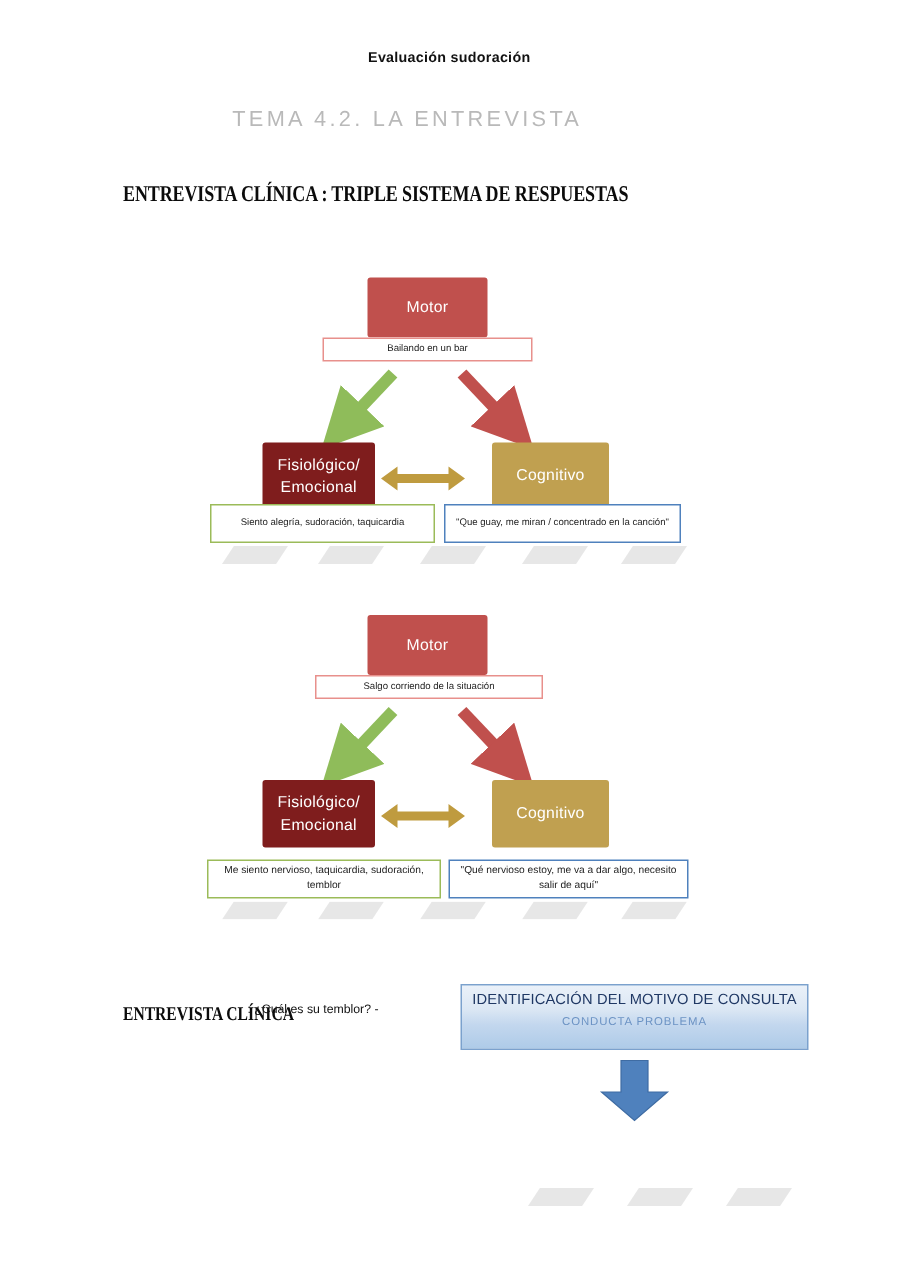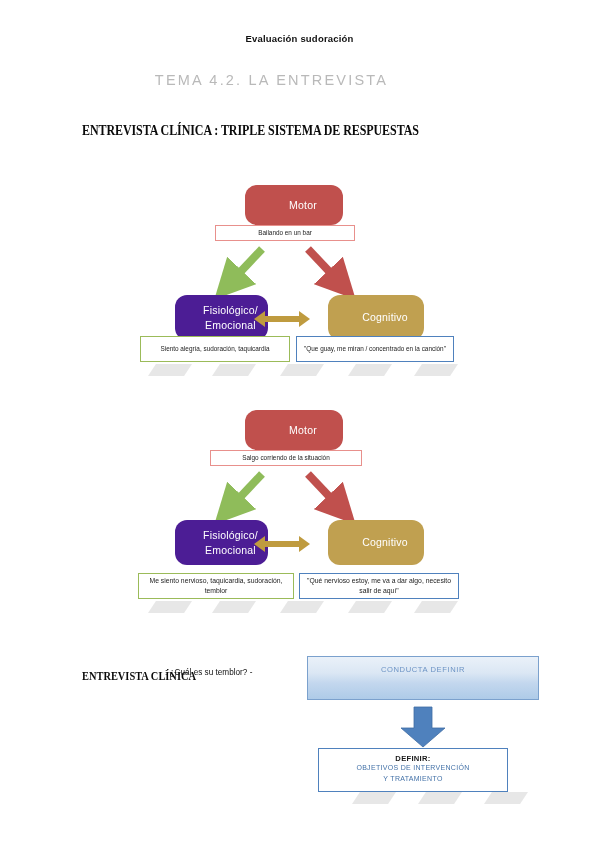--- a/index.html
+++ b/index.html
@@ -68,40 +68,39 @@
   .diagram {
     position: absolute;
     left: 0;
     width: 599px;
   }
   .diagram.d1 { top: 180px; height: 200px; }
   .diagram.d2 { top: 405px; height: 210px; }
 
   .node {
     position: absolute;
-    border-radius: 12px;
+    border-radius: 2px;
     color: #ffffff;
     display: flex;
     align-items: center;
     justify-content: center;
     text-align: right;
     font-size: 10.5px;
     line-height: 1.35;
     letter-spacing: 0.2px;
-    padding-left: 18px;
   }
   .node.motor {
     background: #c0504d;
     width: 80px;
     height: 40px;
     left: 245px;
     top: 5px;
   }
   .node.fisio {
-    background: #4c1d95;
+    background: #7f1d1d;
     width: 75px;
     height: 45px;
     left: 175px;
     top: 115px;
     flex-direction: column;
   }
   .node.cogni {
     background: #c0a050;
     width: 78px;
     height: 45px;
@@ -337,30 +336,26 @@
     <div class="watermark" style="left:212px; top:196px; width:44px; clip-path: polygon(18% 0, 100% 0, 82% 100%, 0 100%);"></div>
     <div class="watermark" style="left:280px; top:196px; width:44px; clip-path: polygon(18% 0, 100% 0, 82% 100%, 0 100%);"></div>
     <div class="watermark" style="left:348px; top:196px; width:44px; clip-path: polygon(18% 0, 100% 0, 82% 100%, 0 100%);"></div>
     <div class="watermark" style="left:414px; top:196px; width:44px; clip-path: polygon(18% 0, 100% 0, 82% 100%, 0 100%);"></div>
   </div>
 
   <div class="section-heading s2">ENTREVISTA CLÍNICA</div>
   <div class="sub-objetivo">: ¿Cuál es su temblor? -</div>
 
   <div class="blue-banner">
-    <div class="bb-sub">CONDUCTA DEFINIR</div>
+    <div class="bb-title">IDENTIFICACIÓN DEL MOTIVO DE CONSULTA</div>
+    <div class="bb-sub">CONDUCTA PROBLEMA</div>
   </div>
 
   <svg class="blue-arrow" viewBox="0 0 52 42">
     <path d="M17,1 L35,1 L35,22 L48,22 L26,41 L4,22 L17,22 z" fill="#4f81bd" stroke="#3f6ca3" stroke-width="0.8"></path>
   </svg>
 
-  <div class="definir-box">
-    <div class="db-title">DEFINIR:</div>
-    <div class="db-line">OBJETIVOS DE INTERVENCIÓN</div>
-    <div class="db-line">Y TRATAMIENTO</div>
-  </div>
 
   <div class="watermark" style="left:352px; top:792px; width:44px; clip-path: polygon(18% 0, 100% 0, 82% 100%, 0 100%);"></div>
   <div class="watermark" style="left:418px; top:792px; width:44px; clip-path: polygon(18% 0, 100% 0, 82% 100%, 0 100%);"></div>
   <div class="watermark" style="left:484px; top:792px; width:44px; clip-path: polygon(18% 0, 100% 0, 82% 100%, 0 100%);"></div>
 
 </div>
 
 </body></html>

